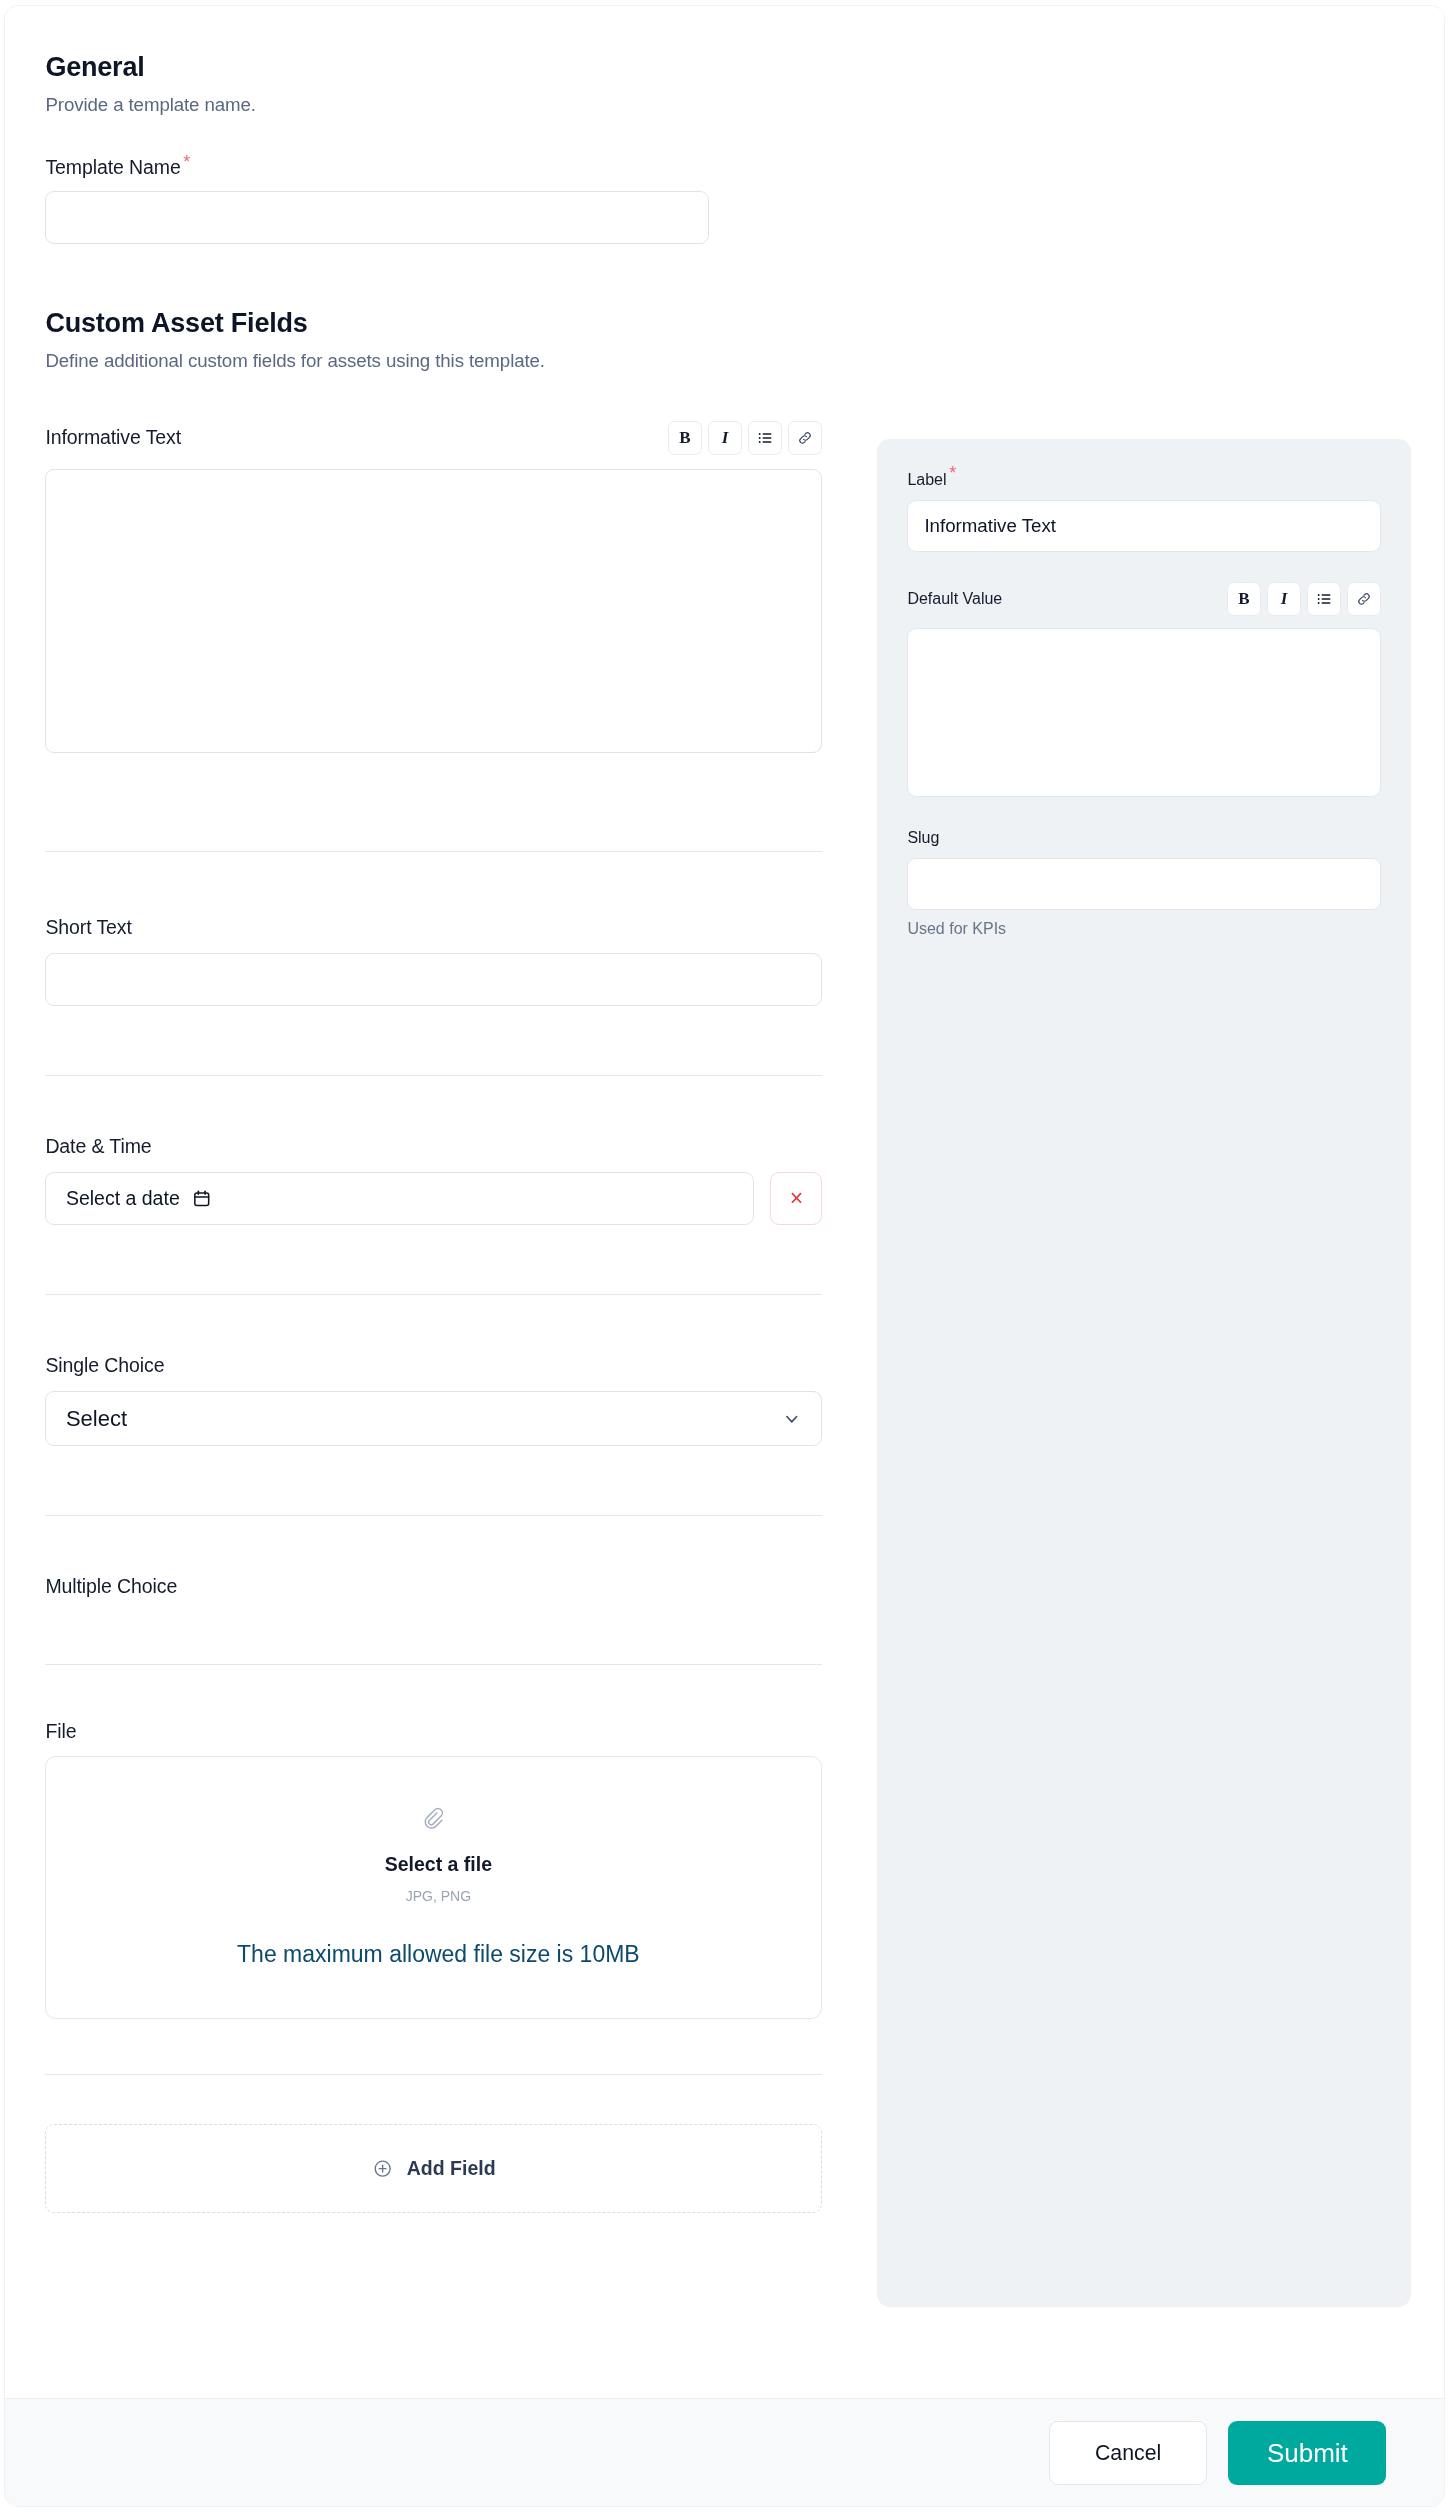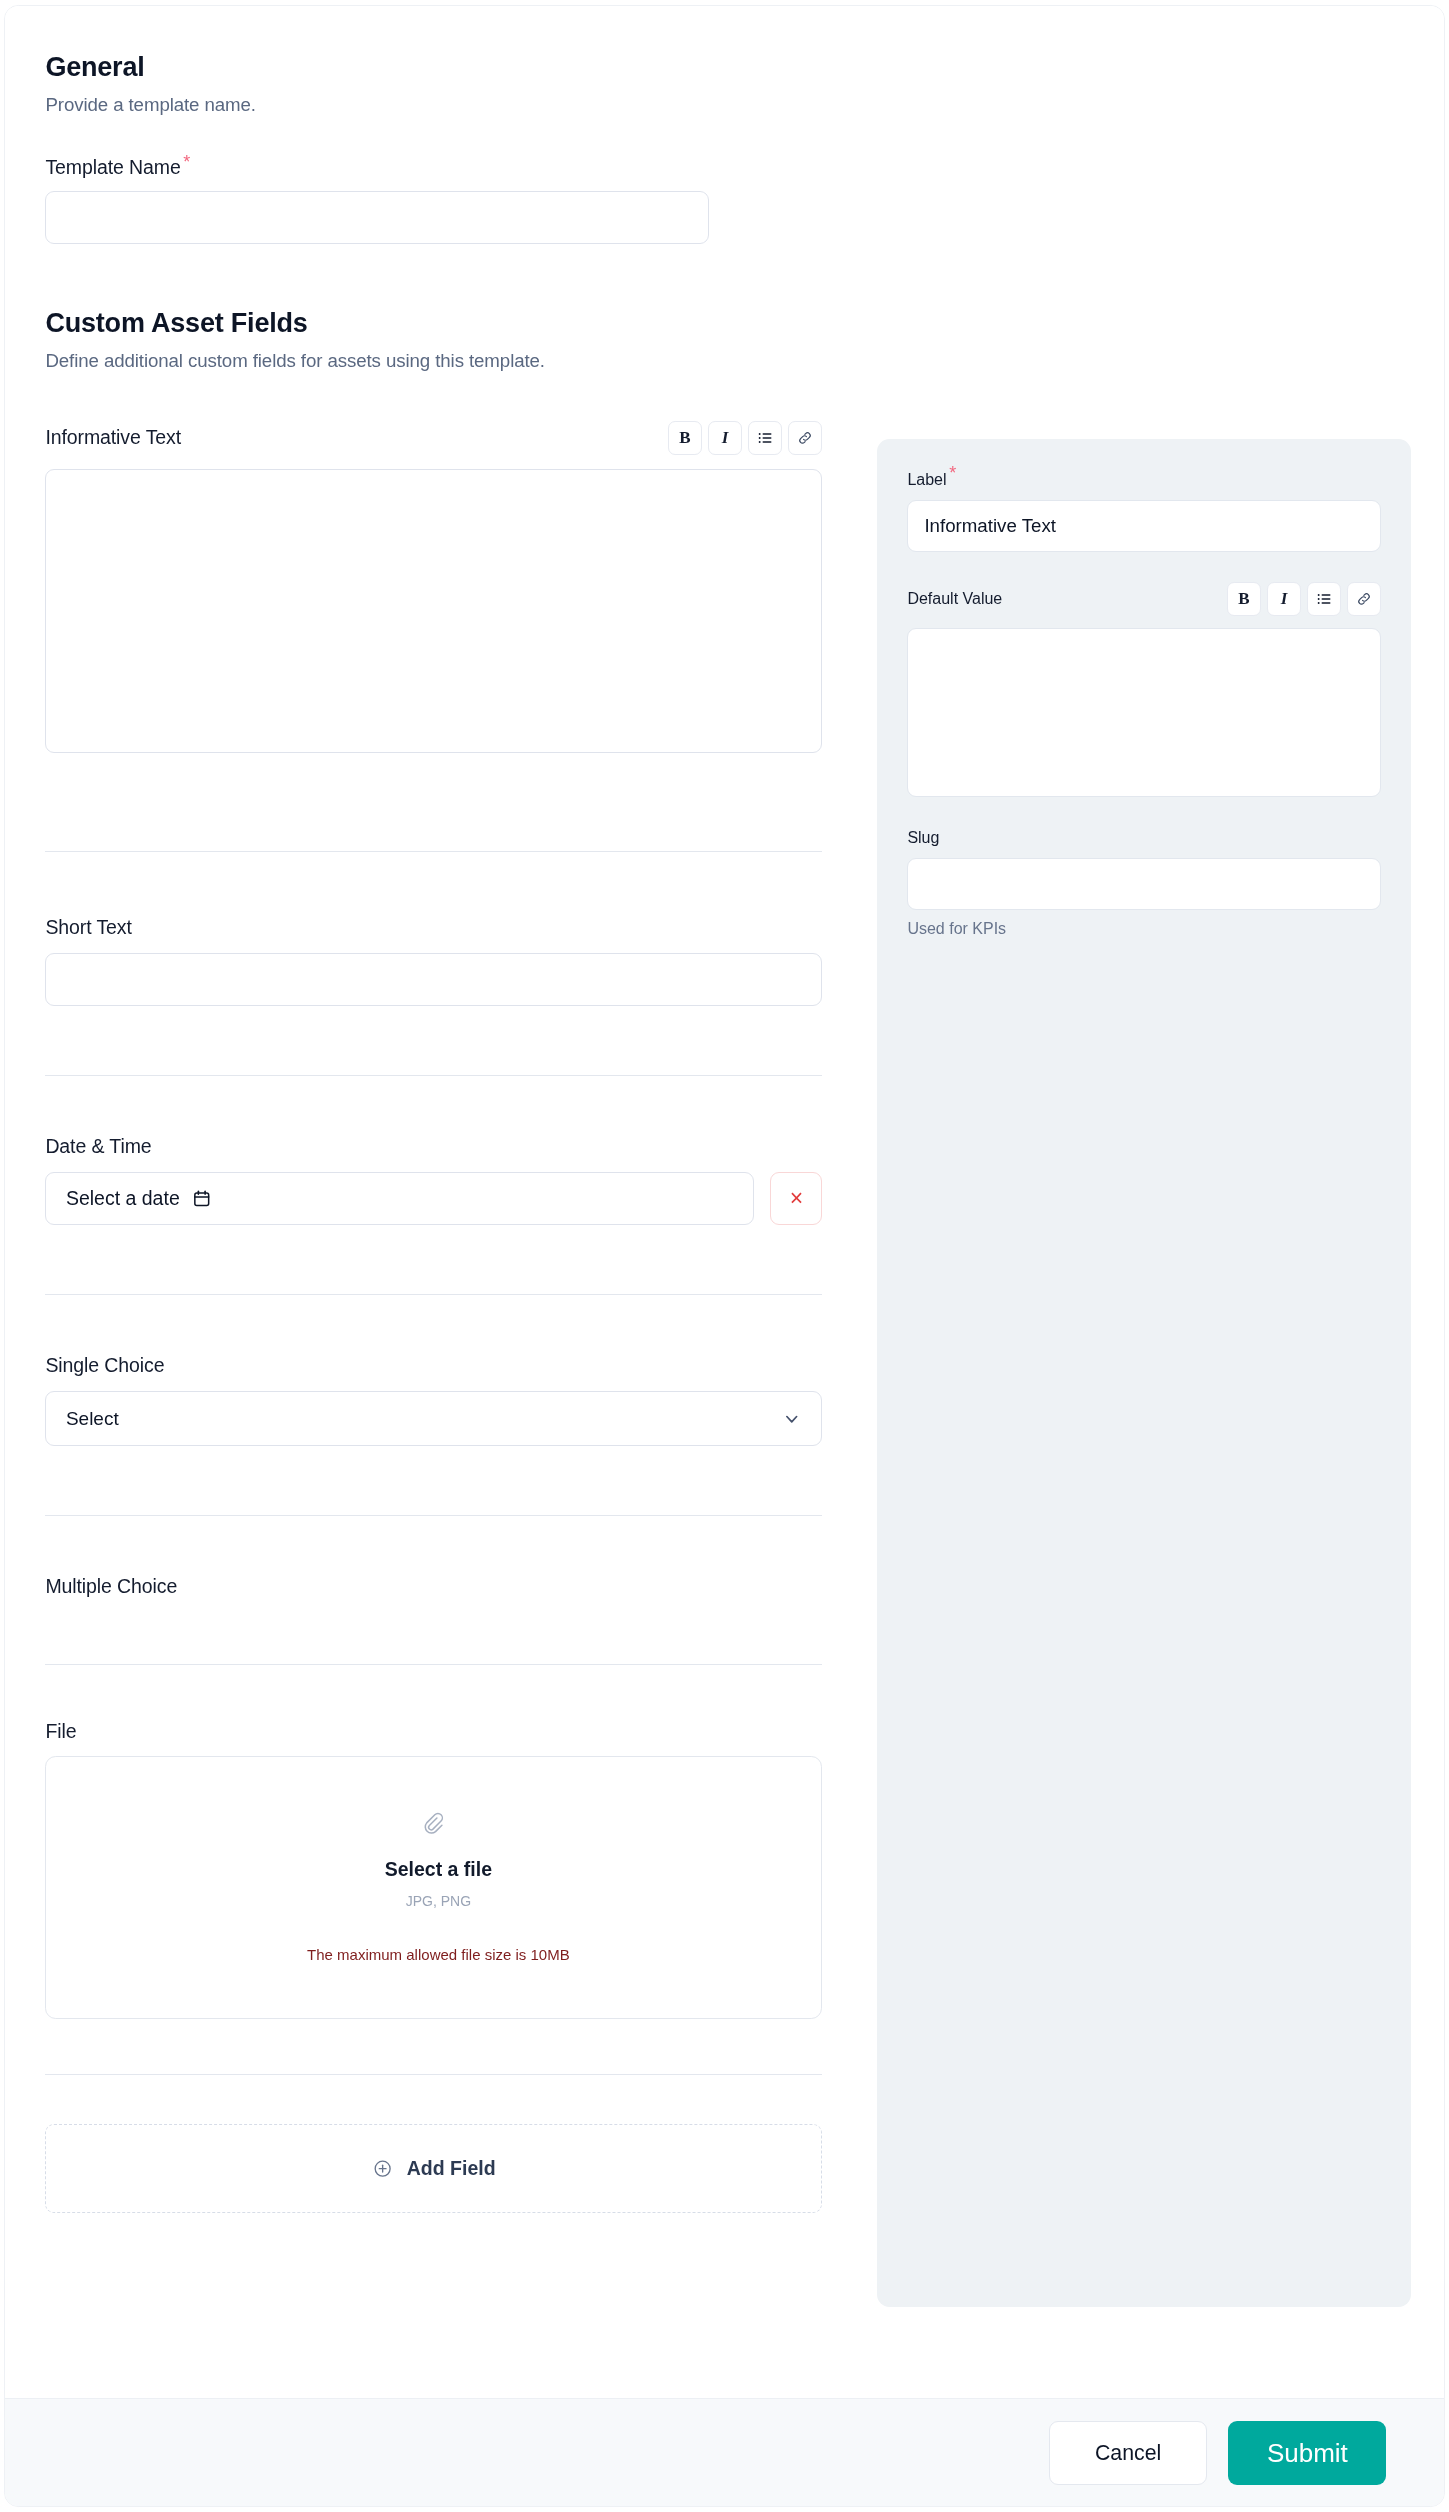--- a/index.html
+++ b/index.html
@@ -158,42 +158,42 @@
   .select-box {
     width: 100%;
     height: 55px;
     border: 0.9px solid #dfe3ec;
     border-radius: 9px;
     background: #ffffff;
     display: flex;
     align-items: center;
     justify-content: space-between;
     padding: 0 19.5px;
-    font-size: 19px;
+    font-size: 22px;
     color: #0d1526;
     cursor: pointer;
     gap: 12px;
   }
 
   
   .file-drop {
     width: 100%;
     height: 263px;
     border: 0.9px solid #e3e7ee;
     border-radius: 10.7px;
     background: #ffffff;
     display: flex;
     flex-direction: column;
     align-items: center;
     justify-content: center;
     cursor: pointer;
   }
   .file-title { font-size: 19.5px; font-weight: 700; color: #111a2b; margin-top: 16px; }
   .file-types { font-size: 14px; color: #9aa4b6; margin-top: 12.4px; }
-  .file-max { font-size: 15px; color: #7f1d1d; margin-top: 37px; }
+  .file-max { font-size: 23px; color: #0c4a6e; margin-top: 37px; }
 
   
   .add-field {
     width: 100%;
     height: 89px;
     border: 1.8px dashed #d7dde8;
     border-radius: 9px;
     background: #ffffff;
     display: flex;
     align-items: center;

